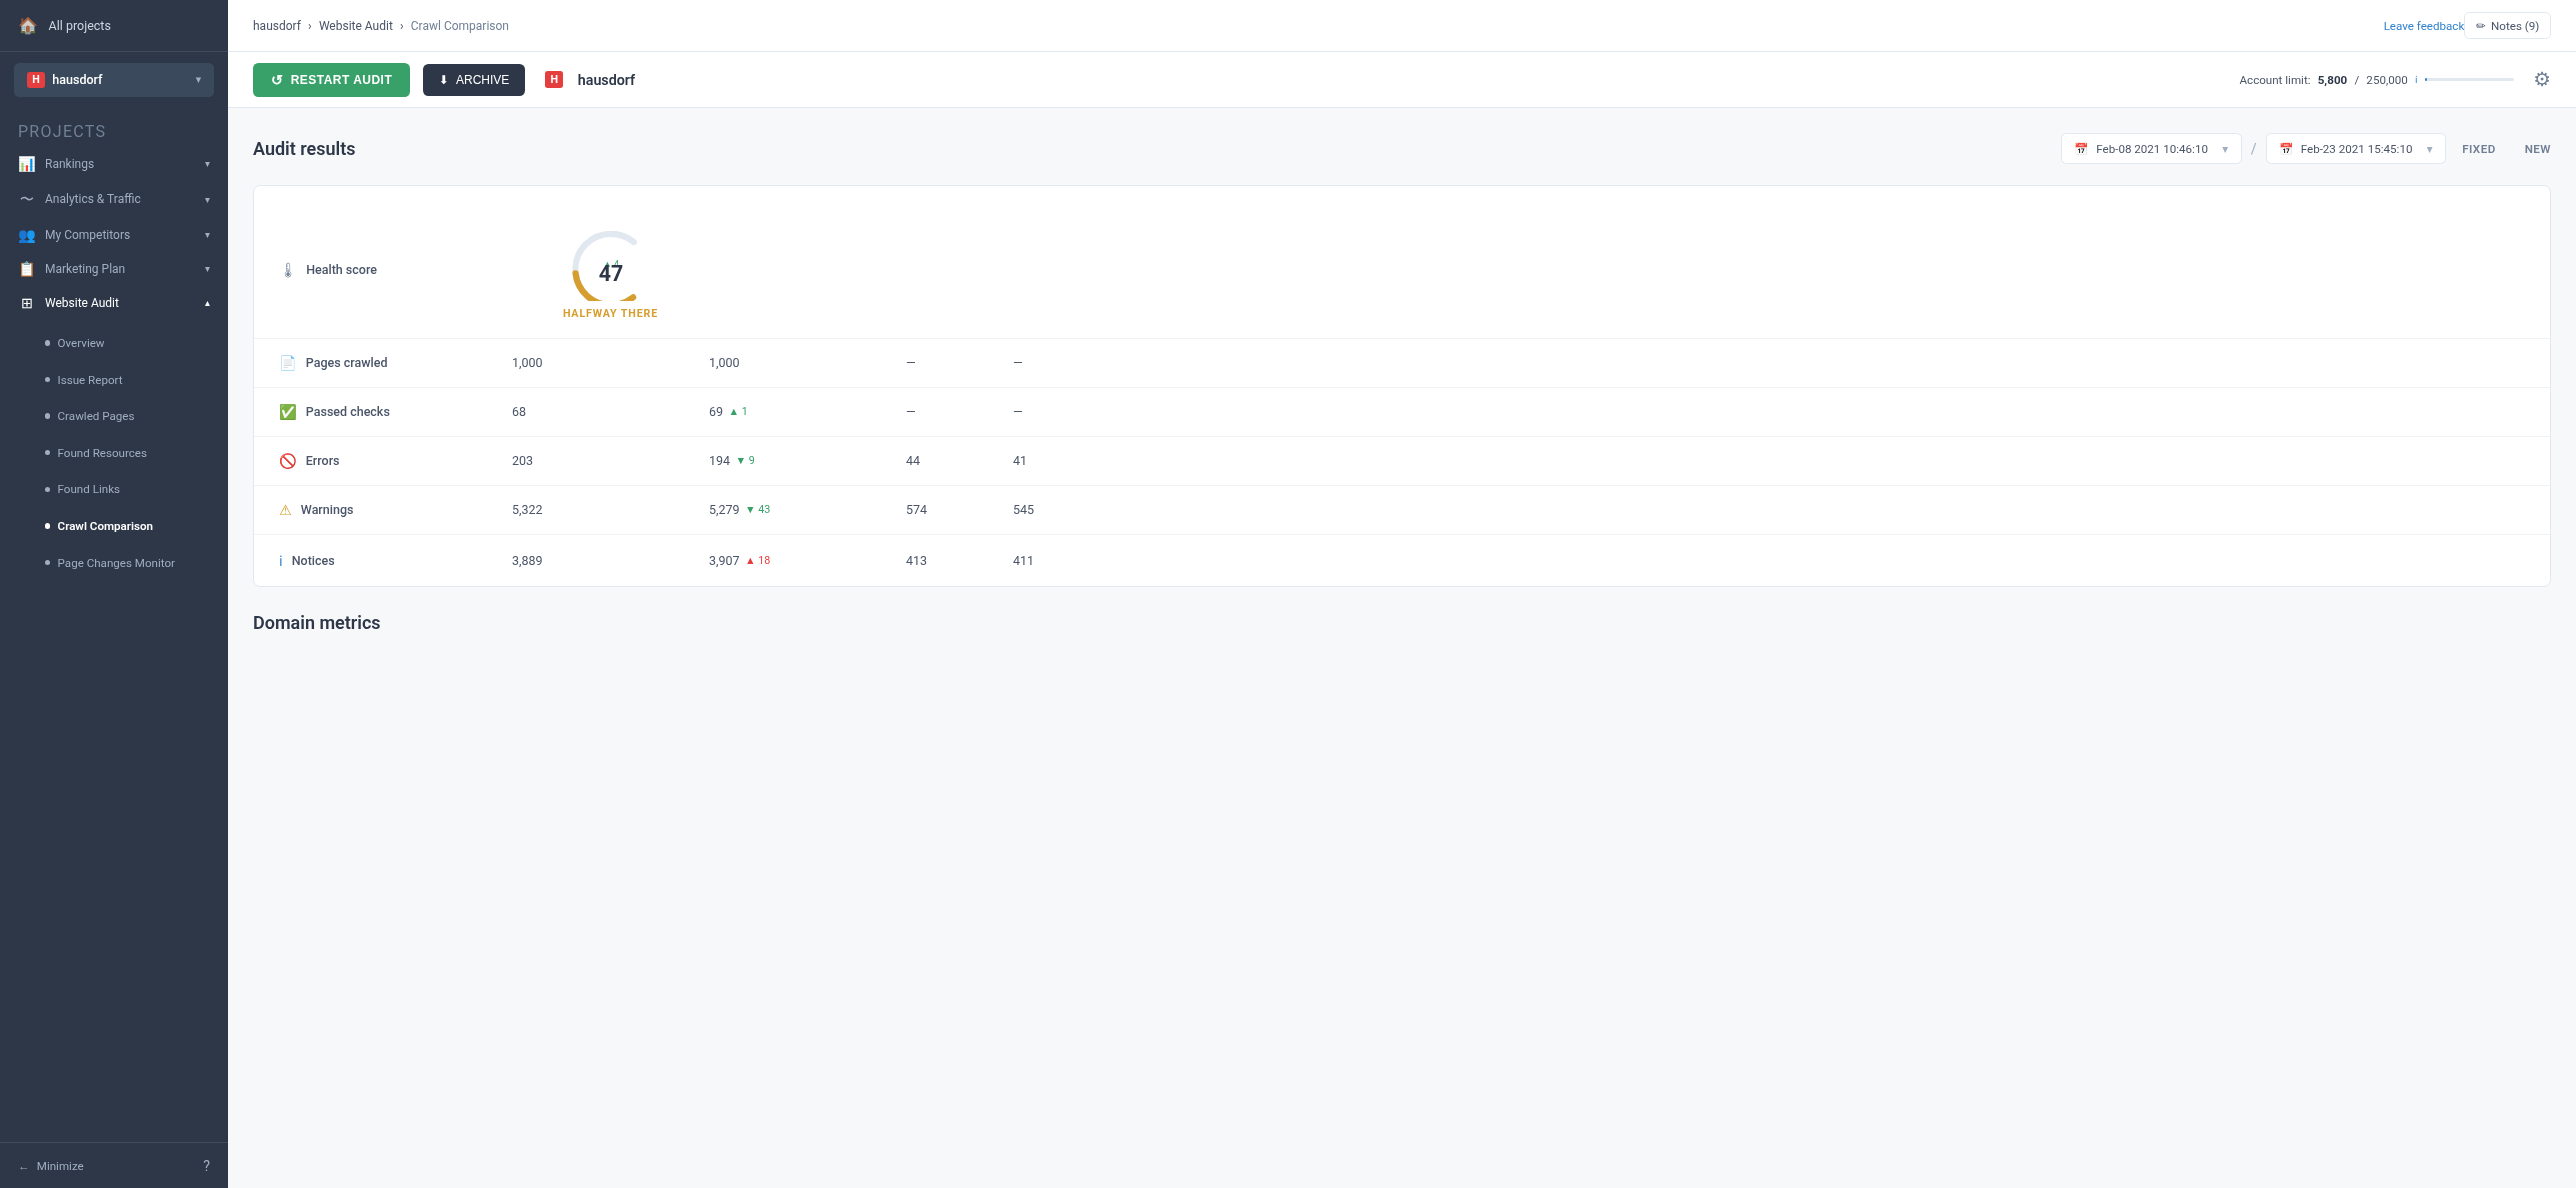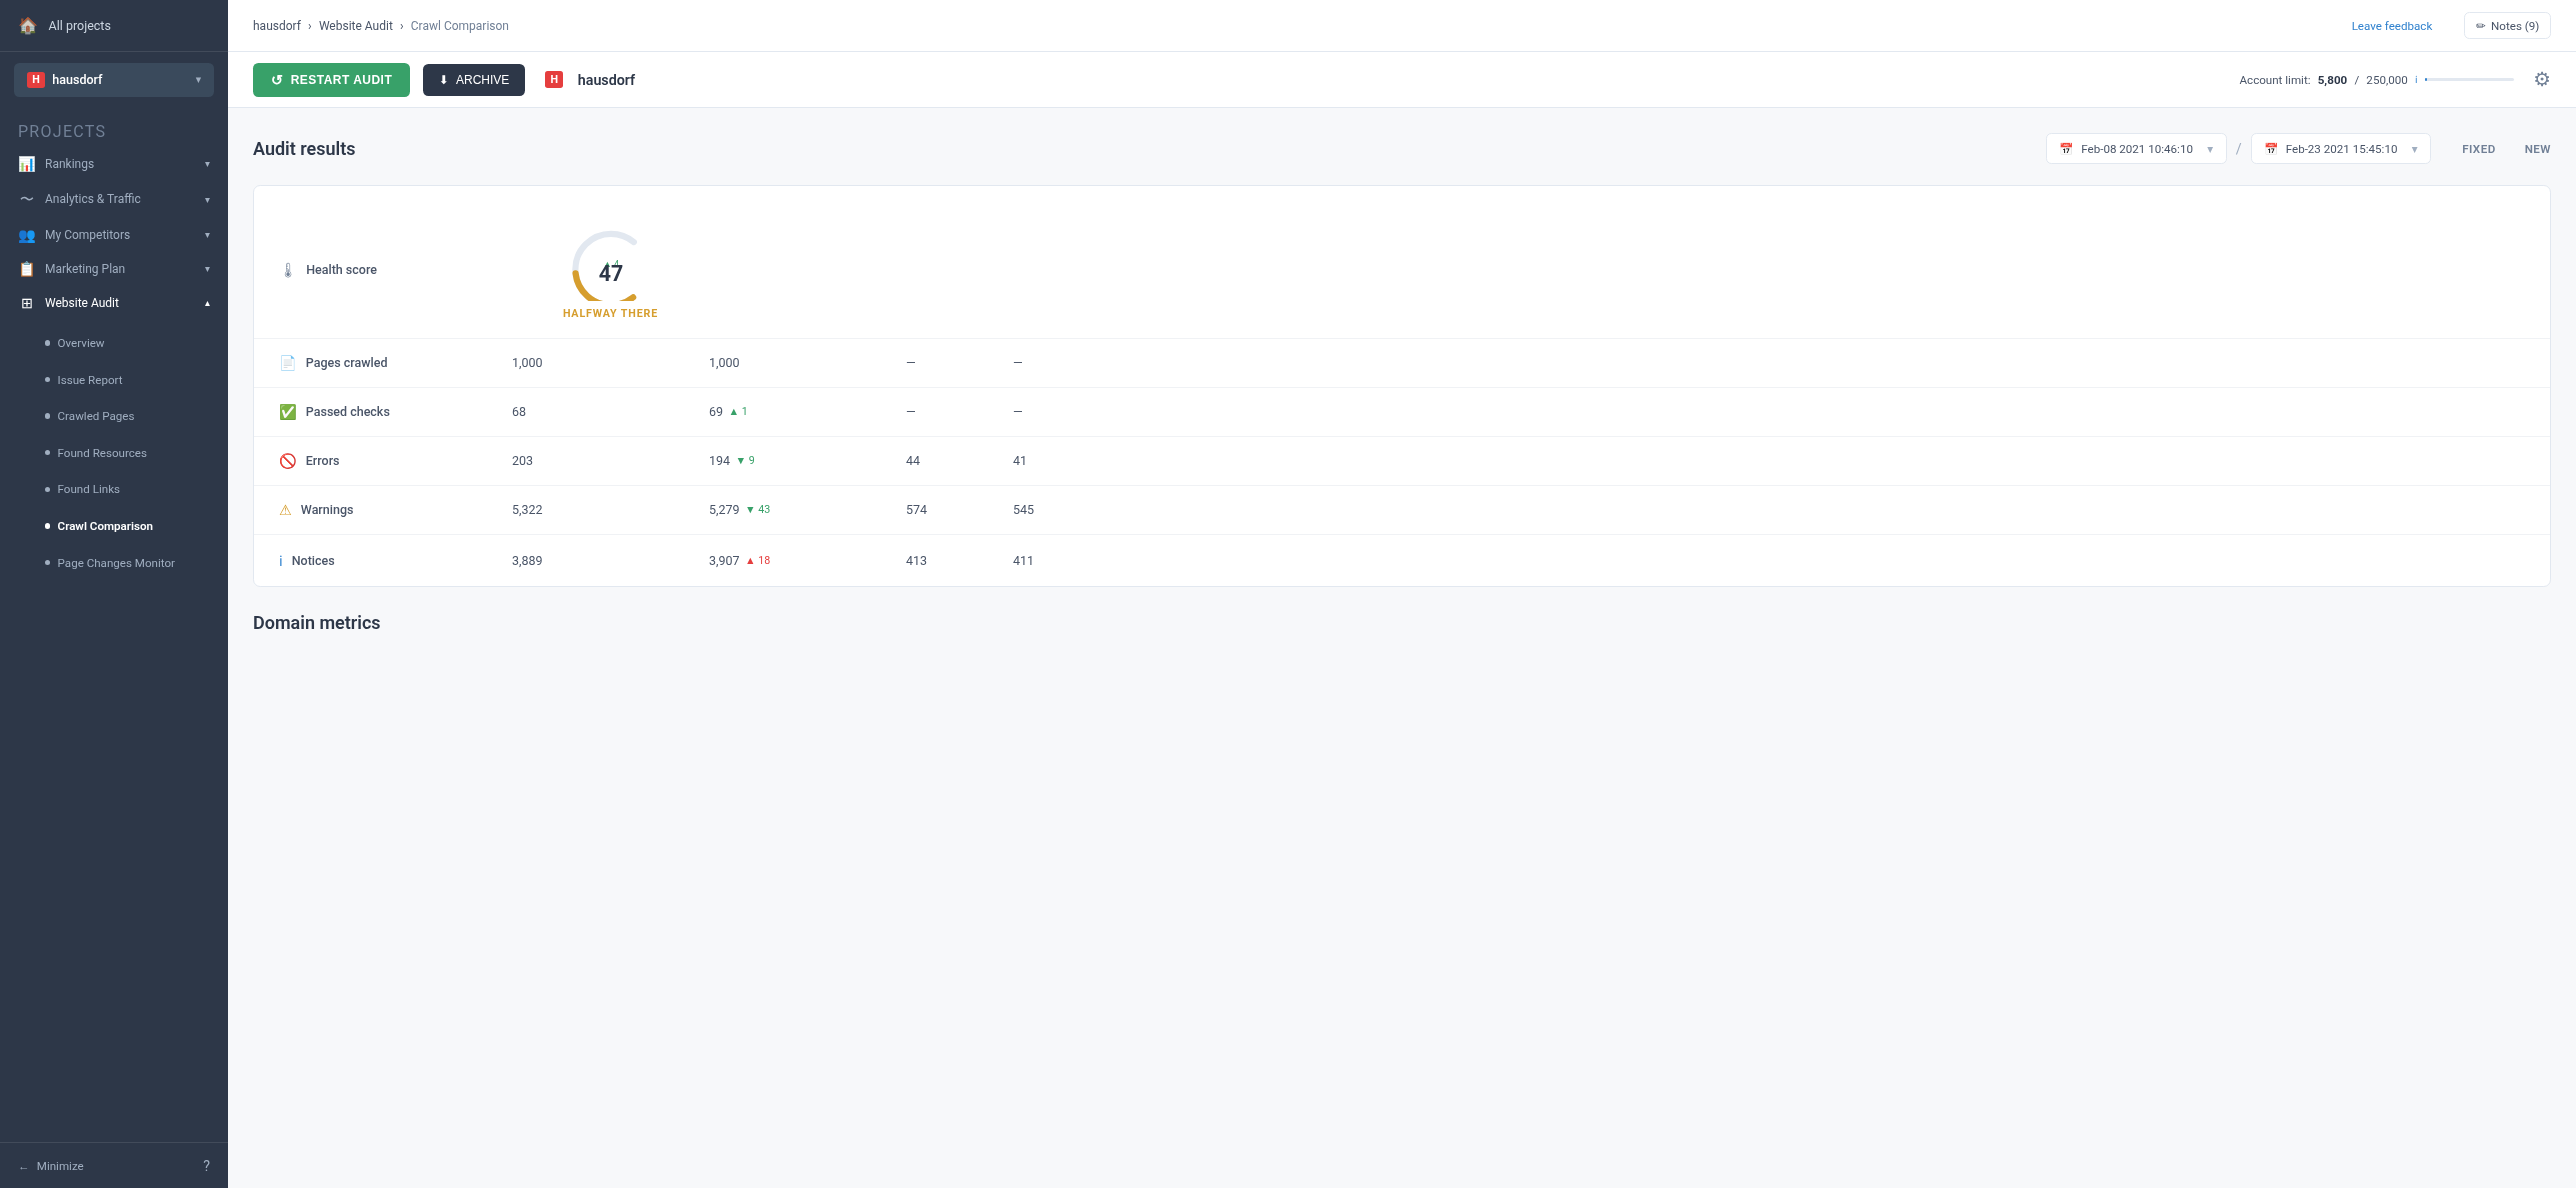--- a/index.html
+++ b/index.html
@@ -27,21 +27,21 @@
     .sidebar-bottom { margin-top: auto; padding: 14.3px 18px; display: flex; align-items: center; justify-content: space-between; border-top: 0.9px solid rgba(255,255,255,0.1); }
     .minimize-btn { color: #a0aec0; display: flex; align-items: center; gap: 7.2px; cursor: pointer; font-size: 11.6px; }
     .help-icon { color: #a0aec0; cursor: pointer; font-size: 14.3px; }
 
     
     .main { flex: 1; display: flex; flex-direction: column; overflow: hidden; background: #f7f8fa; }
 
     
     .header { background: #fff; padding: 0 25px; height: 52px; display: flex; align-items: center; justify-content: space-between; border-bottom: 0.9px solid #e2e8f0; }
     .breadcrumb { display: flex; align-items: center; gap: 7.2px; color: #4a5568; font-size: 12px; }
-    .header-actions { display: flex; align-items: center; gap: 32px; }
+    .header-actions { display: flex; align-items: center; gap: 0; }
     .leave-feedback { color: #3182ce; font-size: 11.6px; text-decoration: none; cursor: pointer; }
     .notes-btn { display: flex; align-items: center; gap: 5.4px; border: 0.9px solid #e2e8f0; border-radius: 5.4px; padding: 5.4px 10.7px; color: #4a5568; cursor: pointer; font-size: 11.6px; }
 
     
     .toolbar { background: #fff; padding: 10.7px 25px; display: flex; align-items: center; gap: 12.5px; border-bottom: 0.9px solid #e2e8f0; }
     .restart-btn { background: #38a169; color: #fff; border: none; border-radius: 5.4px; padding: 9px 18px; font-size: 12px; font-weight: 600; cursor: pointer; display: flex; align-items: center; gap: 7.2px; letter-spacing: 0.04em; }
     .restart-btn .btn-icon { font-size: 14.3px; }
     .archive-btn { background: #2d3748; color: #fff; border: none; border-radius: 5.4px; padding: 9px 16px; font-size: 12px; cursor: pointer; display: flex; align-items: center; gap: 7.2px; }
     .project-label { display: flex; align-items: center; gap: 7.2px; font-size: 14.3px; font-weight: 600; color: #2d3748; margin-left: 7.2px; }
     .account-limit { margin-left: auto; display: flex; align-items: center; gap: 7.2px; font-size: 11.6px; color: #4a5568; }
@@ -52,21 +52,21 @@
 
     
     .content { flex: 1; overflow-y: auto; padding: 25px 25px; }
 
     
     .audit-results-header { display: flex; align-items: center; gap: 18px; margin-bottom: 21.5px; }
     .audit-results-title { font-size: 18px; font-weight: 600; color: #2d3748; }
     .date-selectors { display: flex; align-items: center; gap: 9px; margin-left: auto; }
     .date-select { display: flex; align-items: center; gap: 7.2px; border: 0.9px solid #e2e8f0; border-radius: 5.4px; padding: 7.2px 12.5px; background: #fff; font-size: 11.6px; color: #4a5568; cursor: pointer; }
     .date-sep { color: #a0aec0; font-size: 14.3px; }
-    .fixed-new { display: flex; gap: 29px; margin-left: 22px; text-align: right; }
+    .fixed-new { display: flex; gap: 29px; margin-left: 7px; text-align: right; }
     .fixed-new-label { font-size: 11.6px; color: #718096; font-weight: 600; letter-spacing: 0.04em; }
 
     
     .results-card { background: #fff; border-radius: 7.2px; border: 0.9px solid #e2e8f0; overflow: hidden; margin-bottom: 25px; }
     .results-row { display: grid; grid-template-columns: 233px 1fr 1fr 107px 107px; align-items: center; padding: 16px 25px; border-bottom: 0.9px solid #f0f2f5; }
     .results-row:last-child { border-bottom: none; }
     .row-label { display: flex; align-items: center; gap: 9px; font-size: 12.5px; color: #4a5568; font-weight: 500; }
     .row-label .row-icon { font-size: 14.3px; color: #718096; }
     .score-cell { display: flex; flex-direction: column; align-items: center; gap: 5.4px; padding: 18px 0; }
     .score-label { font-size: 10.7px; font-weight: 700; letter-spacing: 0.08em; }

